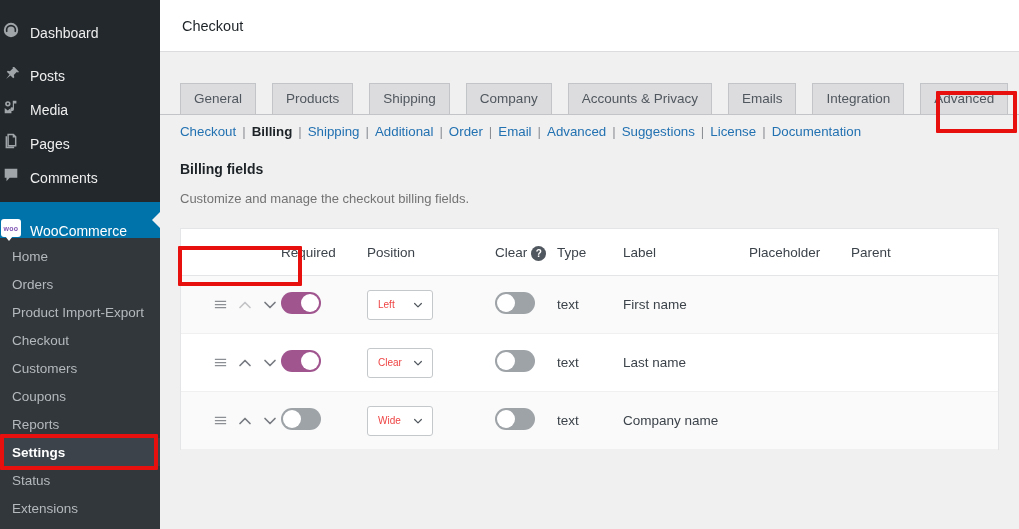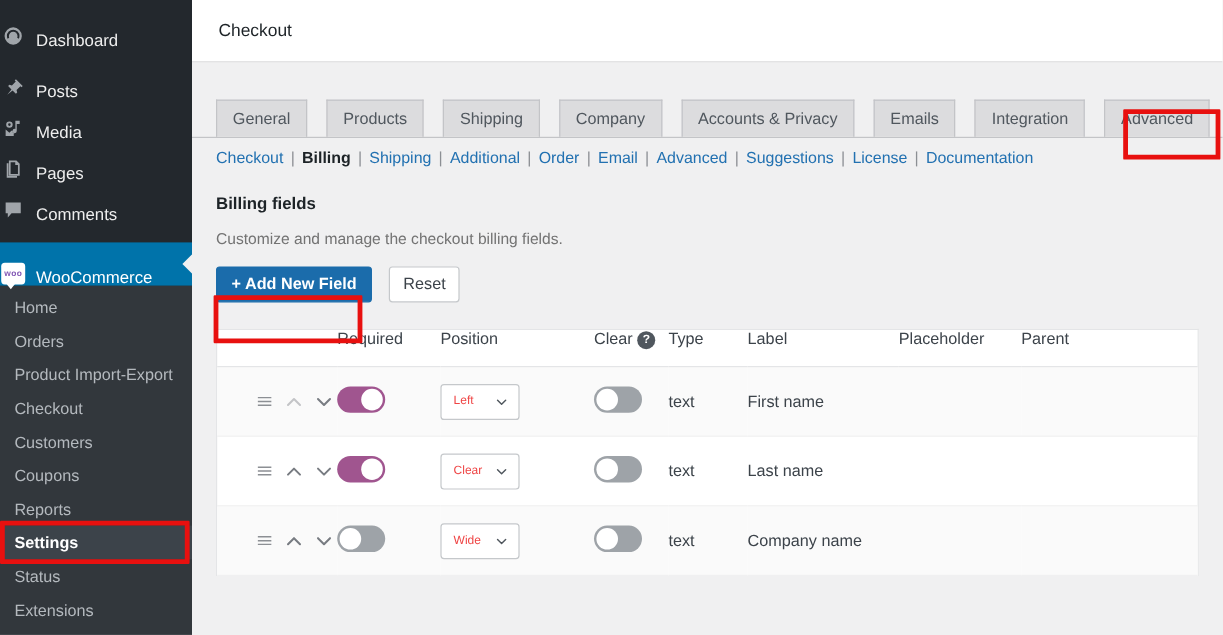--- a/index.html
+++ b/index.html
@@ -131,21 +131,21 @@
   }
 
   
   .table-wrap {
     margin: 22px 20px 0 20px; background: #ffffff;
     border: 1px solid #e4e5e7; border-bottom: none;
   }
   table.fields { width: 100%; border-collapse: collapse; }
   table.fields th {
     text-align: left; font-size: 13.5px; color: #3c434a; font-weight: normal;
-    padding: 0 0 15px 0; border-bottom: 1px solid #e4e5e7;
+    padding: 16px 0 15px 0; border-bottom: 1px solid #e4e5e7;
     vertical-align: middle;
   }
   table.fields td {
     padding: 0; font-size: 13.5px; color: #3c434a;
     border-bottom: 1px solid #f0f0f1; height: 58px; vertical-align: middle;
   }
   tr.stripe td { background: #fafafa; }
 
   .c-handle { width: 100px; padding-left: 16px !important; }
   .c-required { width: 86px; }
@@ -332,24 +332,20 @@
         <a>Suggestions</a>
           <span class="bar">|</span>
         <a>License</a>
           <span class="bar">|</span>
         <a>Documentation</a>
       </div>
 
       <div class="sect-title">Billing fields</div>
       <div class="sect-desc">Customize and manage the checkout billing fields.</div>
 
-      <div class="btn-row">
-        <button class="btn-primary" id="add-new-field-btn">+ Add New Field</button>
-        <button class="btn-secondary">Reset</button>
-      </div>
 
       <div class="table-wrap">
         <table class="fields">
           <thead>
             <tr>
               <th class="c-handle"></th>
               <th class="c-required">Required</th>
               <th class="c-position">Position</th>
               <th class="c-clear">
                 <span class="th-inline">

